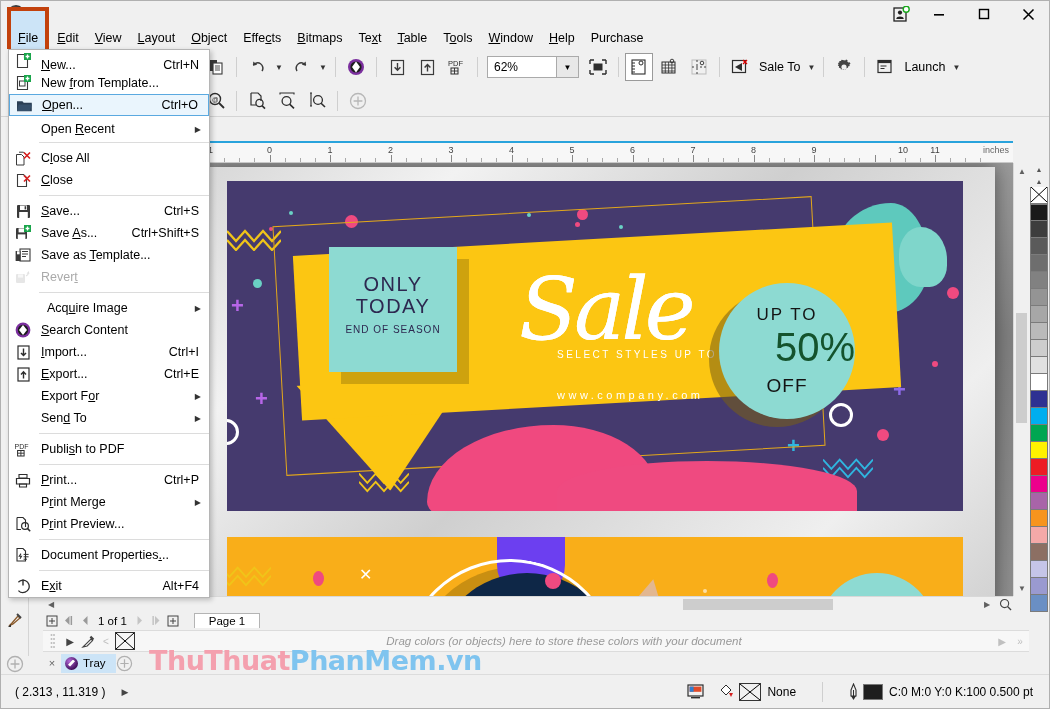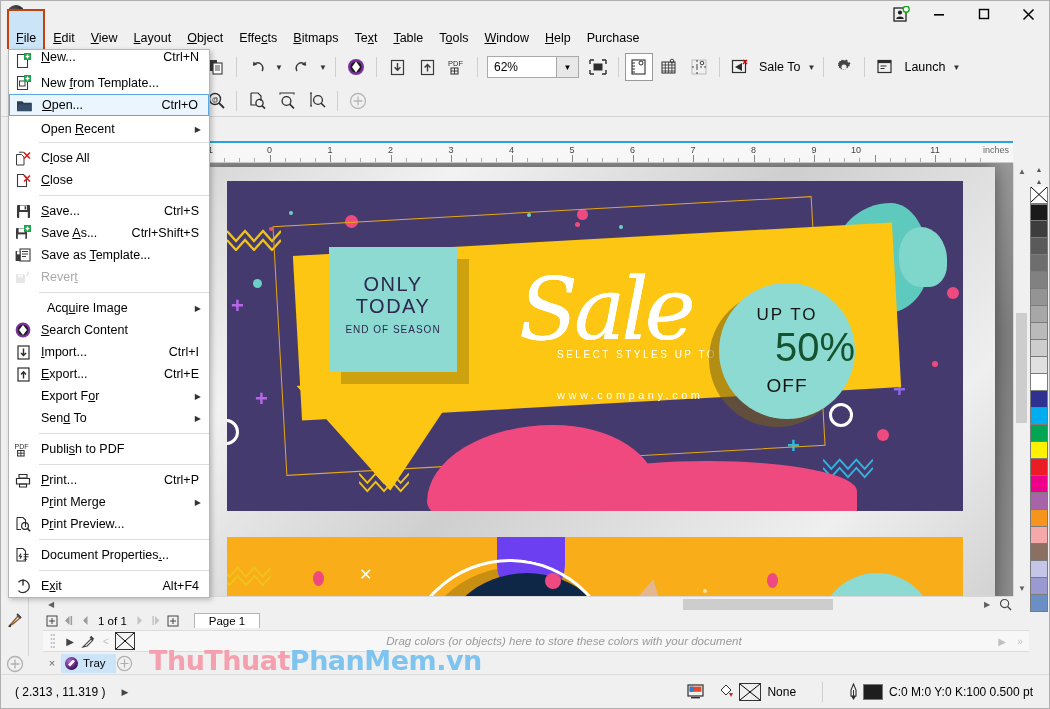--- a/index.html
+++ b/index.html
@@ -21,21 +21,21 @@
   .app-logo:after { content:""; position:absolute; left:4px; top:4px; width:10px; height:10px; background:#fff;
                     clip-path:polygon(0% 75%, 70% 0%, 100% 25%, 30% 100%); }
   .title-text { font-size:12.5px; color:#000; white-space:nowrap; }
   .win-ctrls { margin-left:auto; display:flex; align-items:center; height:26px; }
   .win-btn { width:45px; height:26px; display:flex; align-items:center; justify-content:center; color:#000; }
   .acct-ico { width:30px; height:26px; display:flex; align-items:center; justify-content:center; position:relative; }
 
   
   .menubar { position:absolute; left:0; top:26px; width:1050px; height:22px; background:#f0f0f0; display:flex; align-items:center; padding-left:6px; }
   .menu-item { padding:3px 8px; font-size:12.5px; color:#000; white-space:nowrap; cursor:default; }
-  .menu-item.active { background:#cce4f7; border:2px solid #c2410c; padding:20px 7px; }
+  .menu-item.active { background:#cce4f7; border:4px solid #c2410c; padding:20px 7px; }
   .mnem { text-decoration:underline; }
 
   
   .toolbar { position:absolute; left:0; width:1050px; background:#f0f0f0; display:flex; align-items:center; }
   .toolbar.row1 { top:48px; height:36px; }
   .toolbar.row2 { top:84px; height:32px; border-bottom:1px solid #d4d4d4; }
   .tb-btn { width:28px; height:28px; display:flex; align-items:center; justify-content:center; margin:0 1px; color:#333; }
   .tb-sep { width:1px; height:20px; background:#cfcfcf; margin:0 5px; }
   .tb-caret { width:14px; height:28px; display:flex; align-items:center; justify-content:center; font-size:8px; color:#333; }
   .zoom-combo { display:flex; align-items:center; height:22px; border:1px solid #aaa; background:#fff; margin:0 4px; }
@@ -439,21 +439,21 @@
         <div class="rtick" style="left: 552.5px;">8</div>
         <div class="rmark" style="left: 552.5px;"></div>
         <div class="rmark minor" style="left: 567.625px;"></div>
         <div class="rmark minor" style="left: 582.75px;"></div>
         <div class="rmark minor" style="left: 597.875px;"></div>
         <div class="rtick" style="left: 613px;">9</div>
         <div class="rmark" style="left: 613px;"></div>
         <div class="rmark minor" style="left: 628.125px;"></div>
         <div class="rmark minor" style="left: 643.25px;"></div>
         <div class="rmark minor" style="left: 658.375px;"></div>
-        <div class="rtick" style="left: 655px;">10</div>
+        <div class="rtick" style="left: 702px;">10</div>
         <div class="rmark" style="left: 673.5px;"></div>
         <div class="rmark minor" style="left: 688.625px;"></div>
         <div class="rmark minor" style="left: 703.75px;"></div>
         <div class="rmark minor" style="left: 718.875px;"></div>
         <div class="rtick" style="left: 734px;">11</div>
         <div class="rmark" style="left: 734px;"></div>
         <div class="rmark minor" style="left: 749.125px;"></div>
         <div class="rmark minor" style="left: 764.25px;"></div>
         <div class="rmark minor" style="left: 779.375px;"></div>
       </div>
@@ -730,21 +730,21 @@
           <path d="M6.5 7 v6" stroke="#2d2d2d" stroke-width="1"></path>
           <path d="M4 13 L6.5 17 L9 13" fill="#2d2d2d"></path>
         </svg>
     </div>
     <div class="outline-sw"></div>
     <div class="st-txt">C:0 M:0 Y:0 K:100  0.500 pt</div>
     <div style="width:16px"></div>
   </div>
 
   <div id="file-menu" style="position:absolute; left:7px; top:48px; width:202px; background:#fff; border:1px solid #b5b5b5; box-shadow:2px 2px 5px rgba(0,0,0,.22); z-index:50;">
-  <div style="display: flex; align-items: flex-start; height: 22px; padding: 0px 4px 0px 0px; position: relative;">
+  <div style="display: flex; align-items: flex-end; height: 22px; padding: 0px 4px 0px 0px; position: relative;">
         <div style="width: 28px; min-width: 28px; height: 22px; display: flex; align-items: center; justify-content: center;">
           <svg width="16" height="16" viewBox="0 0 16 16">
             <path d="M2.5 1.5h7l3 3v10h-10z" fill="#fff" stroke="#3a3a3a" stroke-width="1.1"></path>
             <path d="M9.5 1.5v3h3" fill="none" stroke="#3a3a3a" stroke-width="1.1"></path>
             <rect x="9" y="0" width="7" height="7" fill="#1aa54b"></rect>
             <path d="M12.5 1.6v3.8M10.6 3.5h3.8" stroke="#fff" stroke-width="1.3"></path>
           </svg>
         </div>
         <div style="flex: 1 1 0%; font-size: 12.5px; color: rgb(0, 0, 0); padding-left: 4px; white-space: nowrap;"><span class="mnem">N</span>ew...</div>
         <div style="font-size: 12.5px; color: rgb(0, 0, 0); padding-right: 6px; white-space: nowrap;">Ctrl+N</div>

